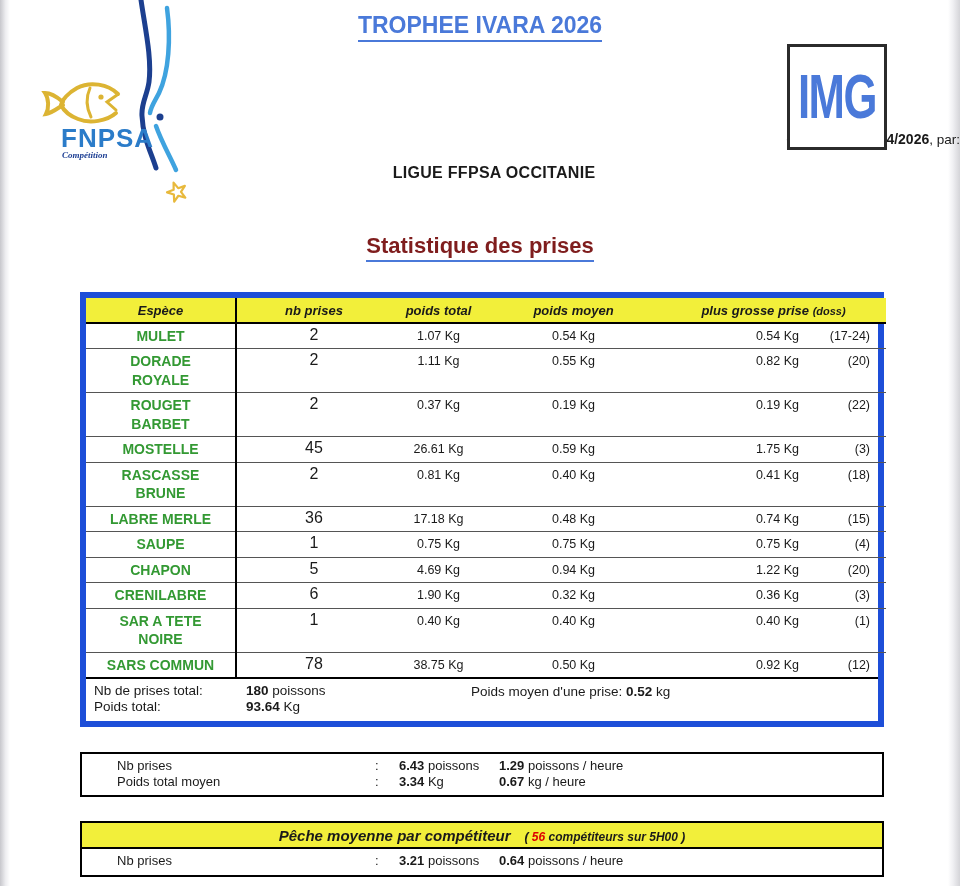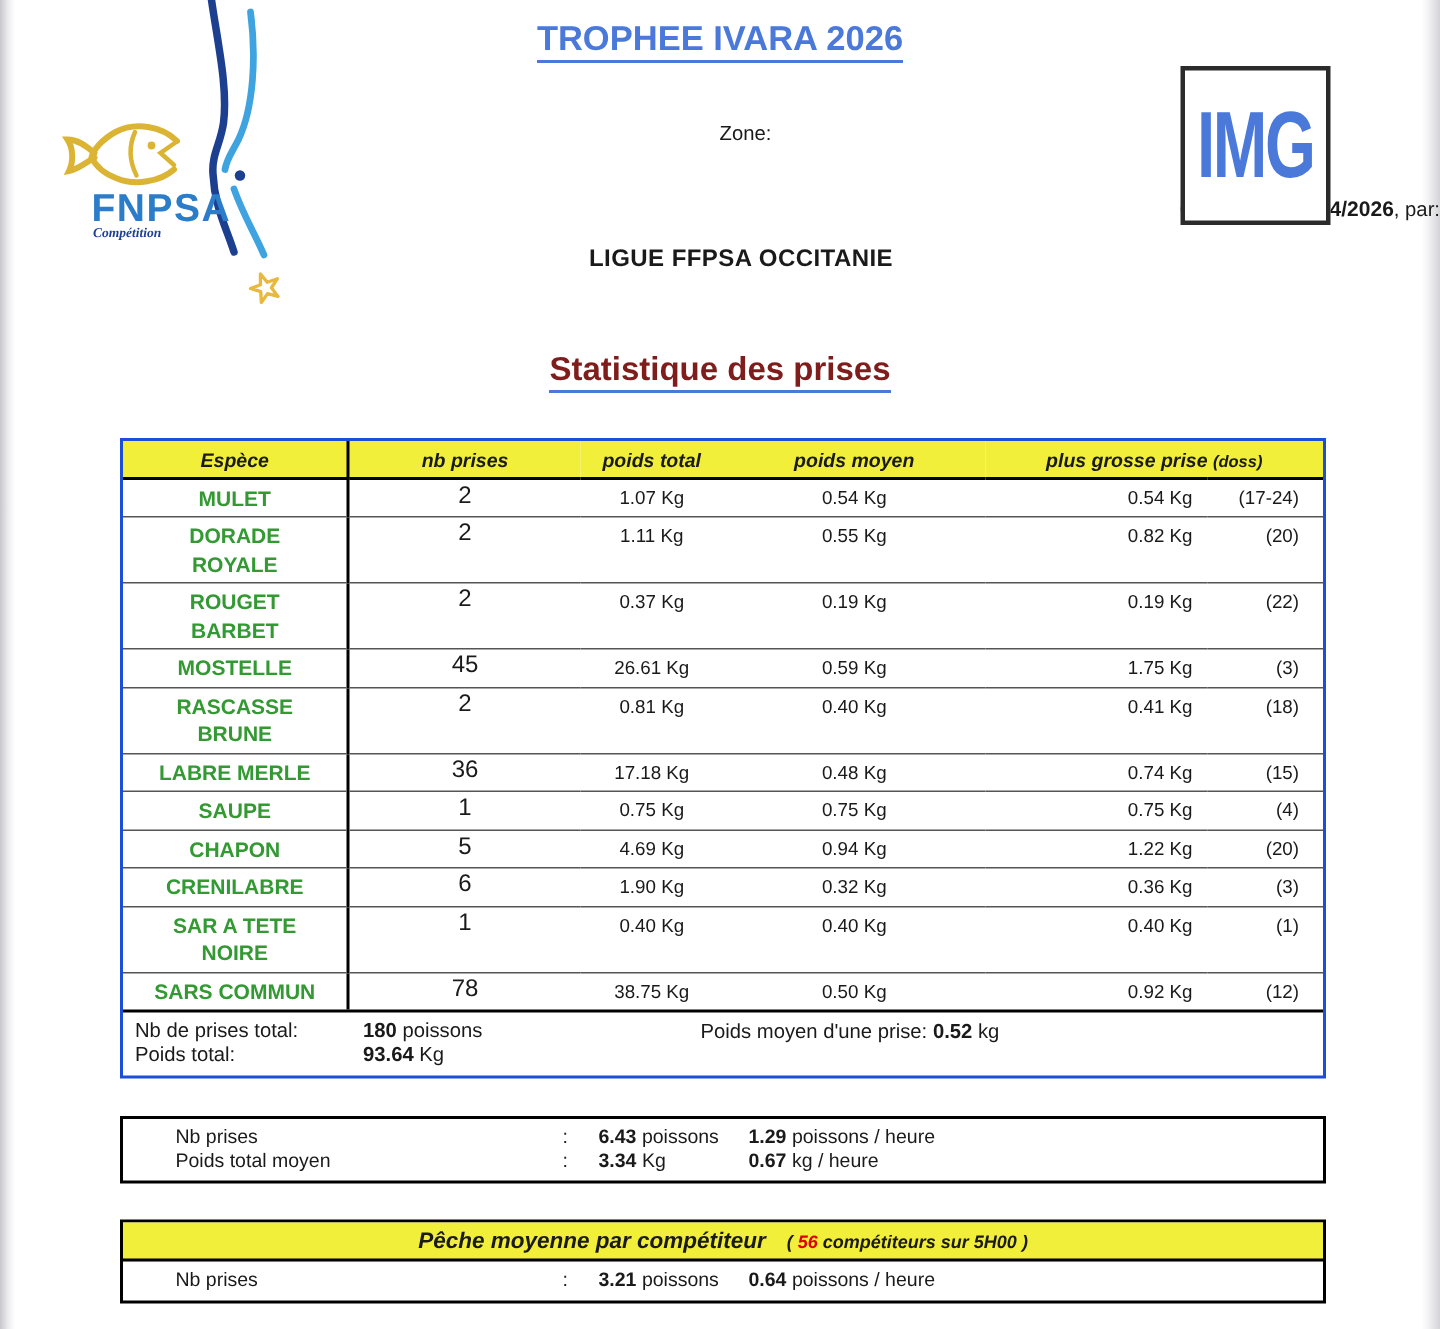--- a/index.html
+++ b/index.html
@@ -40,21 +40,21 @@
     display: flex; align-items: center; justify-content: center;
   }
   .img-text {
     color: #4a79d9; font-weight: bold; font-size: 56px; line-height: 1;
     transform: scale(0.78, 1.12); letter-spacing: -2px;
   }
 
   
   .table-wrap {
     margin-left: 80px; width: 804px;
-    border: 2px solid #1d4ed8; background: #fff;
+    border: 6px solid #1d4ed8; background: #fff;
   }
   table.stats { width: 100%; border-collapse: collapse; table-layout: fixed; }
   table.stats thead th {
     background: #f2ef3a; border-bottom: 2px solid #000;
     font-style: italic; font-weight: bold; font-size: 13px;
     padding: 5px 2px 4px; text-align: center;
   }
   table.stats thead th.h-espece { border-right: 2px solid #000; }
   table.stats thead th .doss-small { font-size: 11px; }
   table.stats tbody td { border-bottom: 1px solid #555; vertical-align: top; }
@@ -115,23 +115,20 @@
 
       <text x="31" y="147" font-family="Liberation Sans, sans-serif" font-size="26" font-weight="bold" fill="#2b7cc9" letter-spacing="1">FNPSA</text>
       <text x="32" y="158" font-family="Liberation Serif, serif" font-size="9" font-style="italic" font-weight="bold" fill="#1d3f94">Compétition</text>
     </svg>
   </div>
 
   <div class="center-line main-title">
     <span class="u">TROPHEE IVARA 2026</span>
   </div>
 
-  <div class="center-line zone-line">
-    <span>Zone:</span>
-  </div>
 
   <div class="center-line organized-line">
     <span>Organisé le </span><b>05/04/2026</b><span>, par:</span>
   </div>
 
   <div class="center-line organizer-line">
     <span>LIGUE FFPSA OCCITANIE</span>
   </div>
 
   <div class="img-box">

